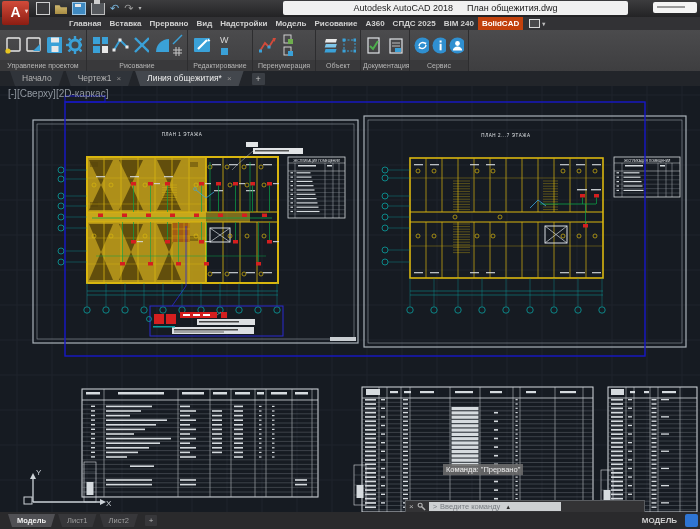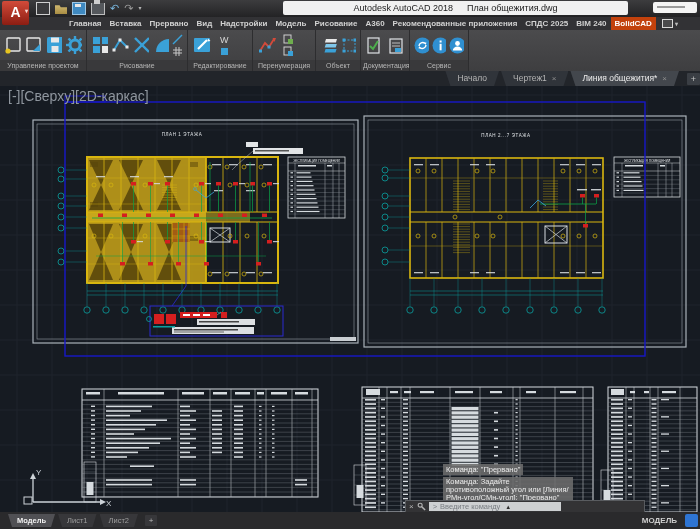--- a/index.html
+++ b/index.html
@@ -44,32 +44,32 @@
   .ribbon{position:absolute;left:0;top:30px;width:700px;height:41px;
     background:linear-gradient(#4b4b4d,#3e3e40);display:flex;}
   .panel{display:flex;flex-direction:column;border-right:1px solid #2d2d2f;}
   .panel .icons{flex:1;display:flex;align-items:center;padding:0 4px;gap:3px;}
   .panel .plabel{height:11px;background:#39393b;color:#b6b6b6;font-size:7px;line-height:11px;
     text-align:center;white-space:nowrap;padding:0 2px;overflow:hidden;}
   .minicol{display:flex;flex-direction:column;gap:1px;}
 
   
   .filetabs{position:absolute;left:0;top:71px;width:700px;height:15px;background:#22252a;
-    display:flex;align-items:flex-end;padding-left:10px;box-sizing:border-box;justify-content:flex-end;}
+    display:flex;align-items:flex-end;padding-left:10px;box-sizing:border-box;}
   .ftab{height:15px;line-height:15px;font-size:8.5px;color:#b4b4b4;background:#30343a;
     padding:0 12px;margin-right:2px;display:flex;align-items:center;gap:5px;
     clip-path:polygon(0 0,100% 0,calc(100% - 5px) 100%,5px 100%);}
   .ftab.active{background:#43474d;color:#ededed;}
   .ftab .x{color:#8f8f8f;font-size:8px;}
   .fplus{width:13px;height:12px;margin-left:6px;margin-bottom:1px;background:#3a3e44;color:#c3c3c3;
     font-size:9px;text-align:center;line-height:12px;border-radius:1px;}
 
   
   .canvas{position:absolute;left:0;top:86px;width:700px;height:426px;background:#161b22;overflow:hidden;}
-  .vplabel{position:absolute;left:8px;top:2px;font-size:14px;color:#8f969e;z-index:4;}
+  .vplabel{position:absolute;left:8px;top:2px;font-size:10px;color:#8f969e;z-index:4;}
   #dwg{position:absolute;left:0;top:0;z-index:1;}
 
   .cmd-hist1{position:absolute;left:443px;top:378px;background:rgba(108,108,108,.88);
     color:#ececec;font-size:7.5px;line-height:9px;padding:1px 3px;z-index:6;white-space:nowrap;}
   .cmd-hist2{position:absolute;left:443px;top:391px;width:124px;background:rgba(108,108,108,.88);
     color:#ececec;font-size:7.5px;line-height:8px;padding:1px 3px;z-index:6;}
   .cmd-dock{position:absolute;left:405px;top:414px;width:240px;height:13px;background:#333335;
     border:1px solid #595c60;display:flex;align-items:center;z-index:6;box-sizing:border-box;}
   .cmd-x{color:#b3b3b3;font-size:8px;padding:0 3px;}
   .cmd-wrench{width:9px;height:9px;}
@@ -116,21 +116,20 @@
 
   <div class="menubar">
     <span class="mitem">Главная</span>
     <span class="mitem">Вставка</span>
     <span class="mitem">Прервано</span>
     <span class="mitem">Вид</span>
     <span class="mitem">Надстройки</span>
     <span class="mitem">Модель</span>
     <span class="mitem">Рисование</span>
     <span class="mitem">A360</span>
-    <span class="mitem">Рекомендованные приложения</span>
     <span class="mitem">СПДС 2025</span>
     <span class="mitem">BIM 240</span>
     <span class="mitem active">BolidCAD</span>
     <span class="mtrail">
         <span class="bx"></span>
         <span class="dd">▾</span>
       </span>
   </div>
 
   <div class="ribbon">
@@ -1204,21 +1203,20 @@
         <line x1="33" y1="391" x2="33" y2="416" stroke="#cdd3d8" stroke-width="1.3"></line>
         <line x1="33" y1="416" x2="103" y2="416" stroke="#cdd3d8" stroke-width="1.3"></line>
         <polygon points="30,393 36,393 33,387" fill="#cdd3d8"></polygon>
         <polygon points="100,413 100,419 106,416" fill="#cdd3d8"></polygon>
         <rect x="24" y="411" width="8" height="7" fill="none" stroke="#cdd3d8" stroke-width="1"></rect>
         <rect x="65" y="16" width="580" height="254" fill="none" stroke="#1717c9" stroke-width="1.4"></rect>
         <rect x="65" y="10" width="40" height="6" fill="none" stroke="#1717c9" stroke-width="1"></rect>
       </svg>
 
     <div class="cmd-hist1">Команда: "Прервано"</div>
-    <div class="cmd-hist2">Команда: Задайте противоположный угол или [Линия/РМн-угол/СМн-угол]: "Прервано"</div>
     <div class="cmd-dock">
       <span class="cmd-x">×</span>
       <svg class="cmd-wrench" viewBox="0 0 10 10">
           <circle cx="3.5" cy="3.5" r="2.2" fill="none" stroke="#b3b3b3" stroke-width="1.2"></circle>
           <line x1="5" y1="5" x2="9" y2="9" stroke="#b3b3b3" stroke-width="1.6"></line>
         </svg>
       <div class="cmd-field">
         <span>&gt;</span>
         <span>Введите команду</span>
         <span class="cmd-up">▲</span>

